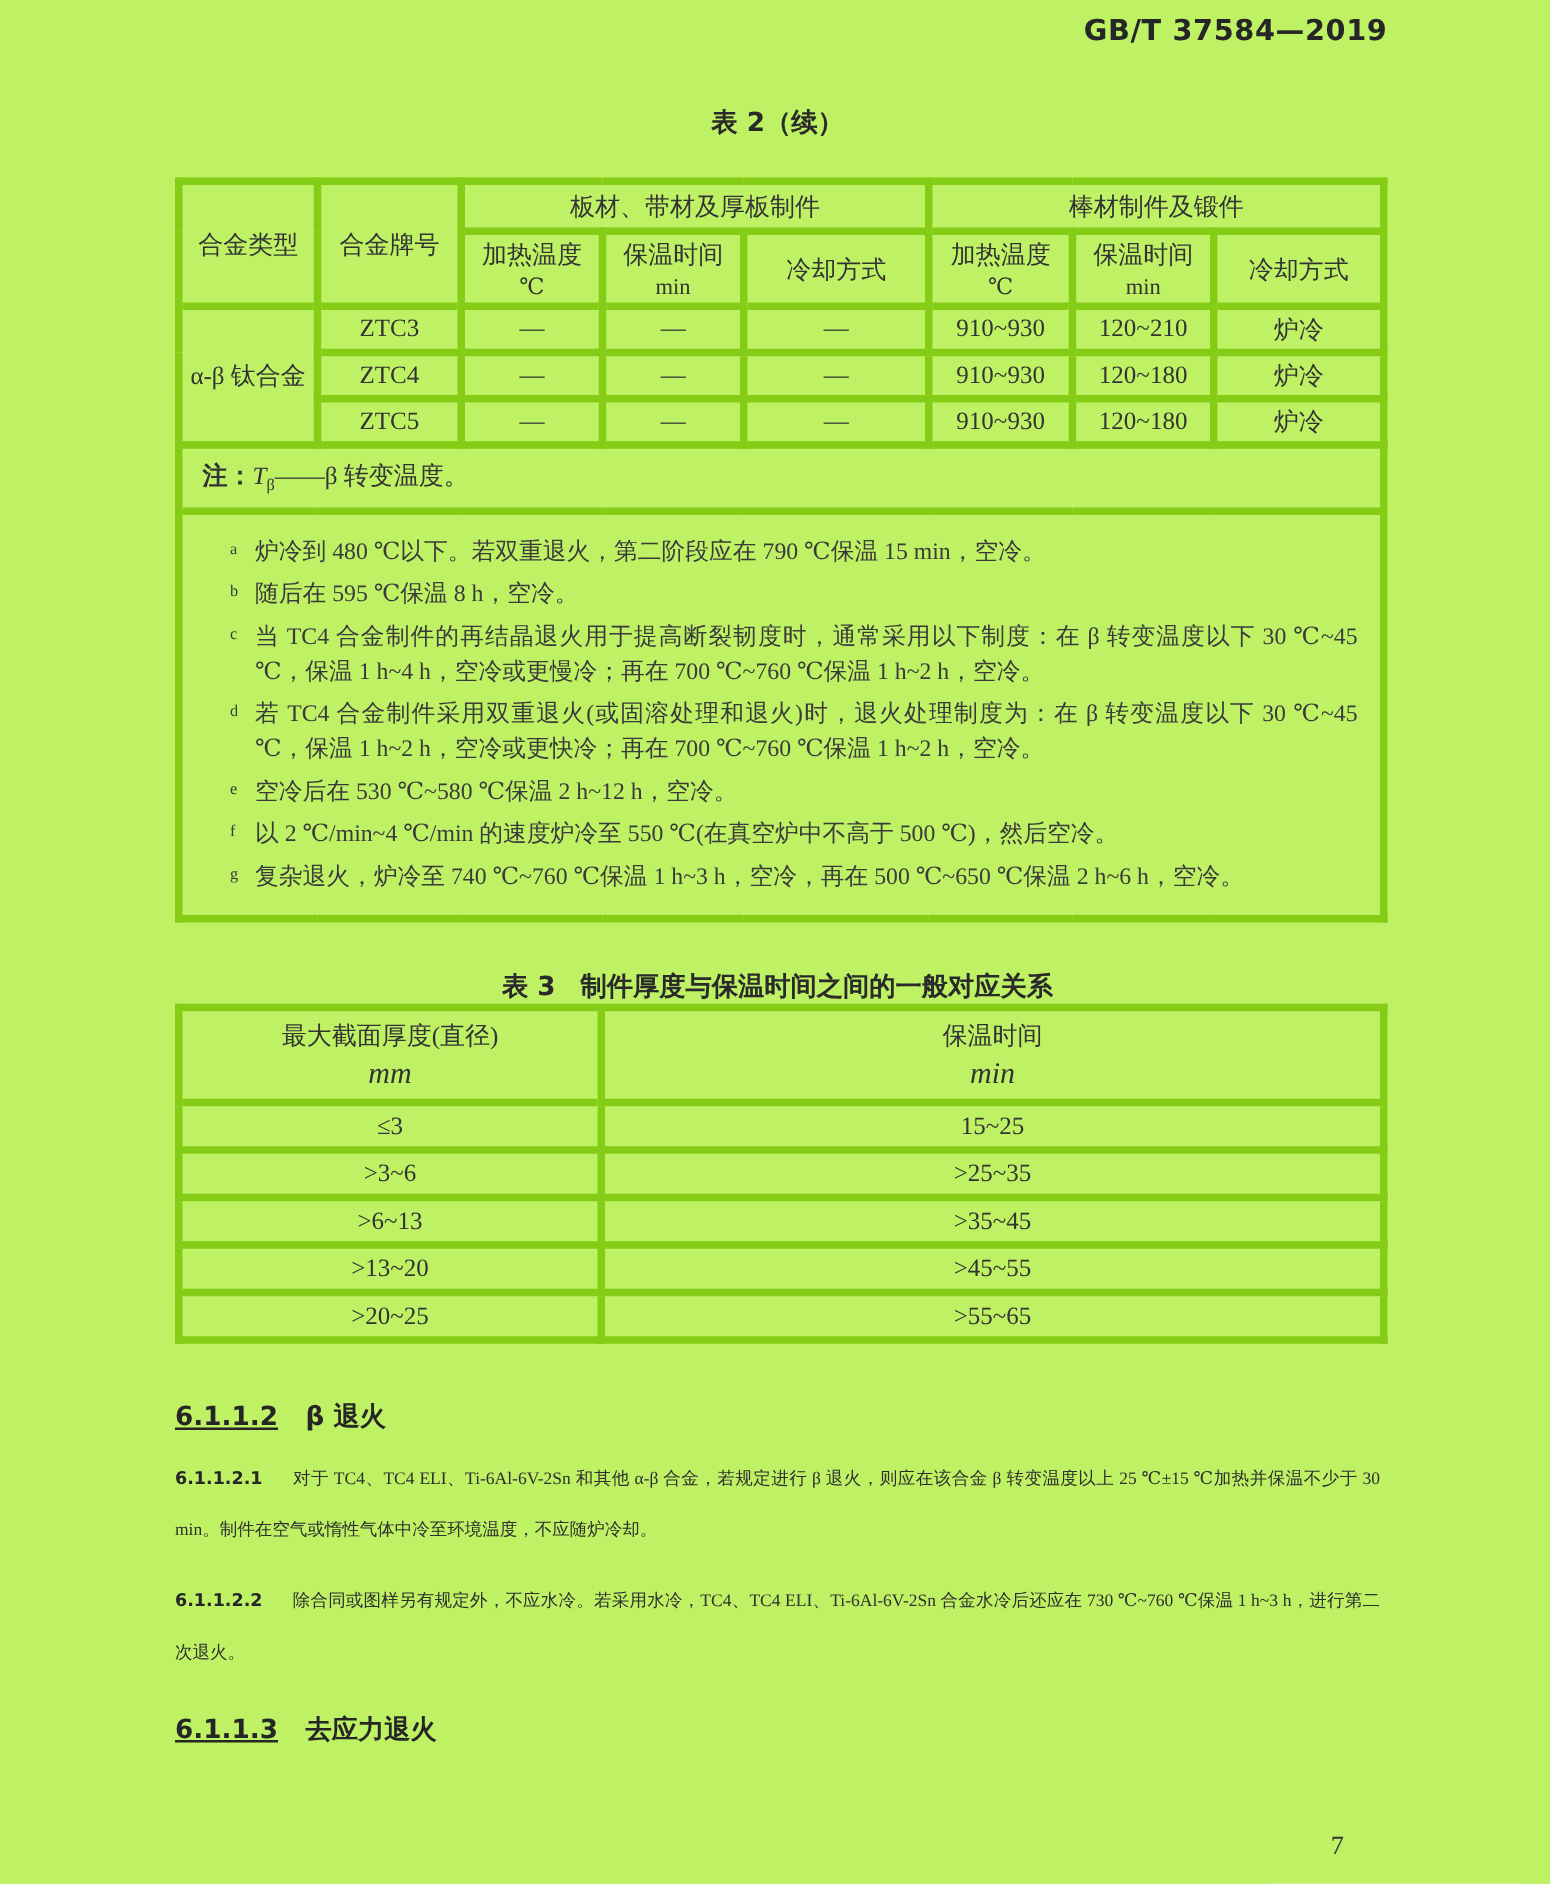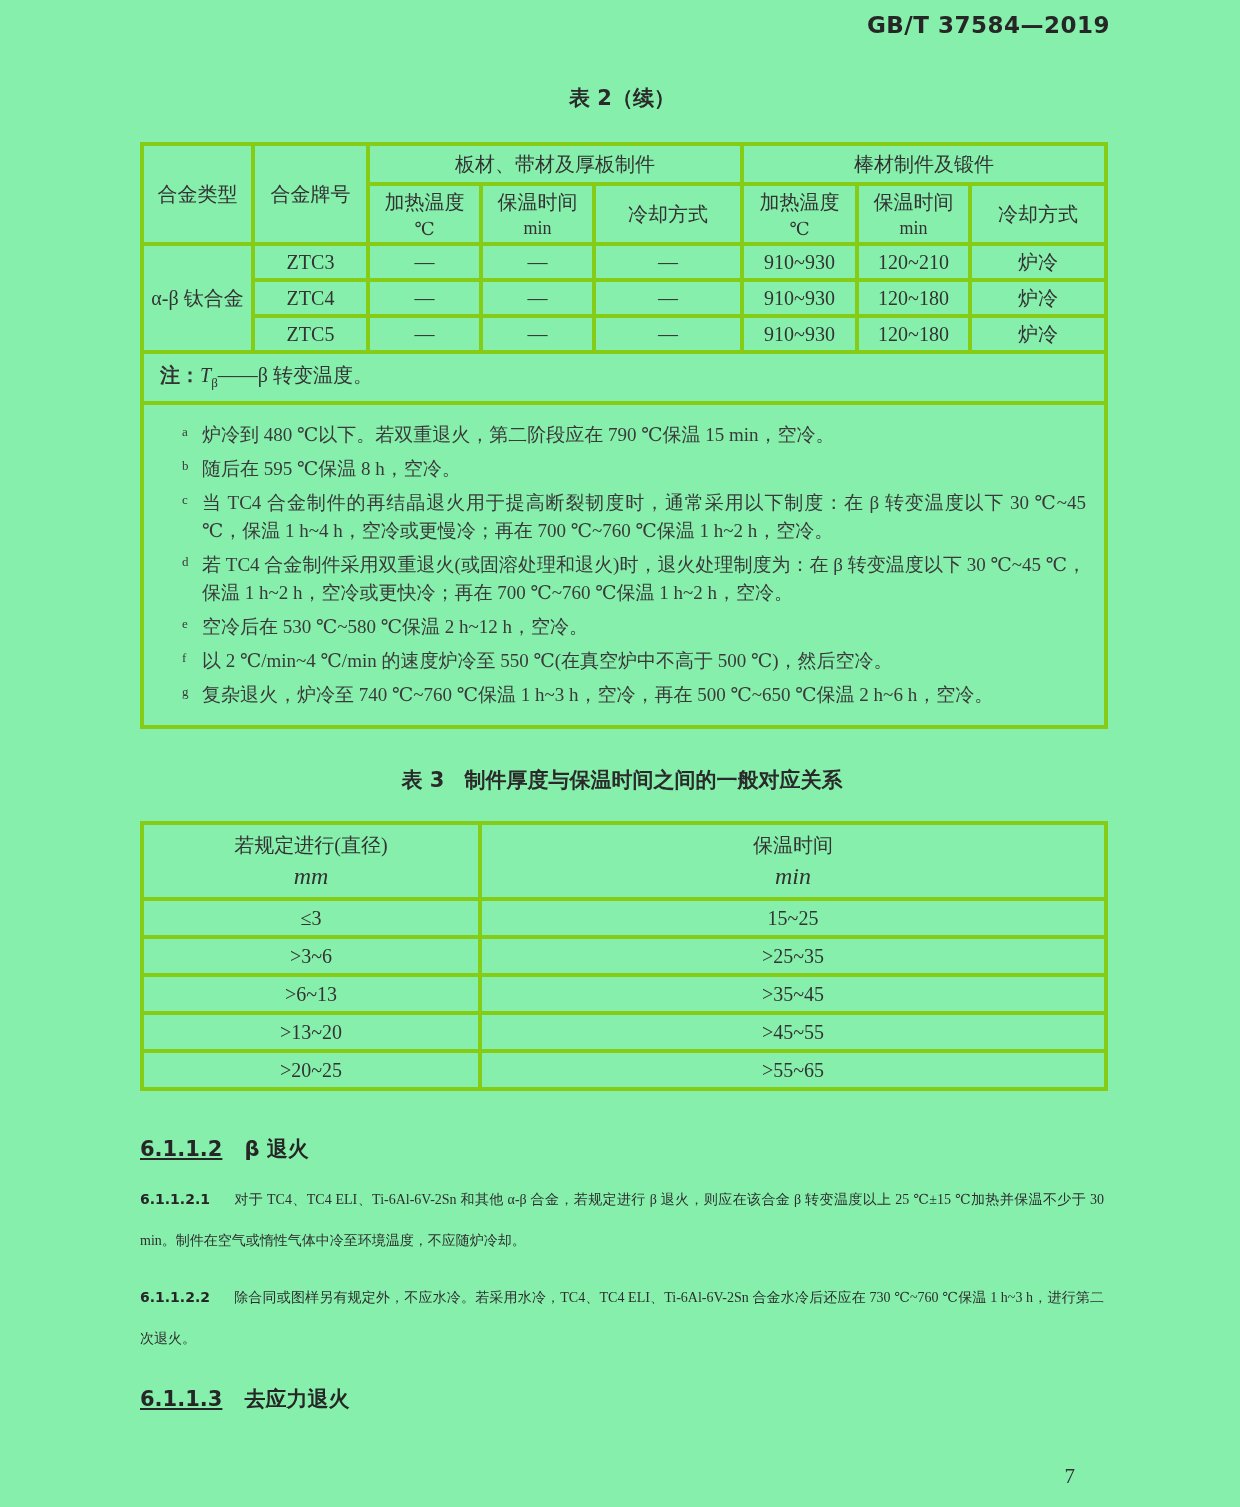--- a/index.html
+++ b/index.html
@@ -1,49 +1,49 @@
 <!DOCTYPE html>
 <html lang="zh"><head>
 <meta charset="utf-8">
 <style>
   * { margin:0; padding:0; box-sizing:border-box; }
   html,body { background:#e8e8e8; }
   .page {
     position:relative;
     width:1240px; height:1507px;
     margin:0 auto;
-    background:#86efac;
+    background:#bef264;
     color:#2e2e2e;
     font-family:"Liberation Serif","DejaVu Serif",serif;
     overflow:hidden;
   }
   .doc-header {
     position:absolute; top:12px; right:130px;
     font-family:"DejaVu Sans","Liberation Sans",sans-serif;
     font-weight:bold; font-size:23px; letter-spacing:0.5px;
     color:#262626;
   }
   .content { position:absolute; left:140px; top:0; width:964px; }
 
   .tbl-title {
     text-align:center;
     font-family:"DejaVu Sans","Liberation Sans",sans-serif;
     font-weight:bold; font-size:21px; color:#2a2a2a;
   }
   .t2-title { margin-top:84px; margin-bottom:30px; }
-  .t3-title { margin-top:37px; margin-bottom:27px; }
+  .t3-title { margin-top:37px; }
   .t3-title .gap { display:inline-block; width:20px; }
 
   table {
     width:964px; table-layout:fixed; border-collapse:collapse;
     border:2.5px solid #3c3c3c;
     font-size:20px; color:#333;
   }
   th, td {
-    border:4px solid #84cc16;
+    border:6px solid #84cc16;
     text-align:center; vertical-align:middle;
     padding:2px 4px;
     font-weight:normal;
   }
   .grp-row th { height:40px; font-size:20px; }
   .sub-row th { height:60px; font-size:20px; }
   .sub-row .unit { font-size:18px; margin-top:2px; }
   thead th { border-bottom-width:2px; }
   .grp-row th[rowspan] { border-bottom-width:2px; }
   tbody td { height:36px; }
@@ -195,21 +195,21 @@
     </div>
 
     <table class="t3">
       <colgroup>
         <col style="width:338px">
           <col style="width:626px">
       </colgroup>
       <thead>
         <tr class="hdr">
           <th>
-            <div>若规定进行(直径)</div>
+            <div>最大截面厚度(直径)</div>
             <div class="unit">mm</div>
           </th>
           <th>
             <div>保温时间</div>
             <div class="unit">min</div>
           </th>
         </tr>
       </thead>
       <tbody>
         <tr>

